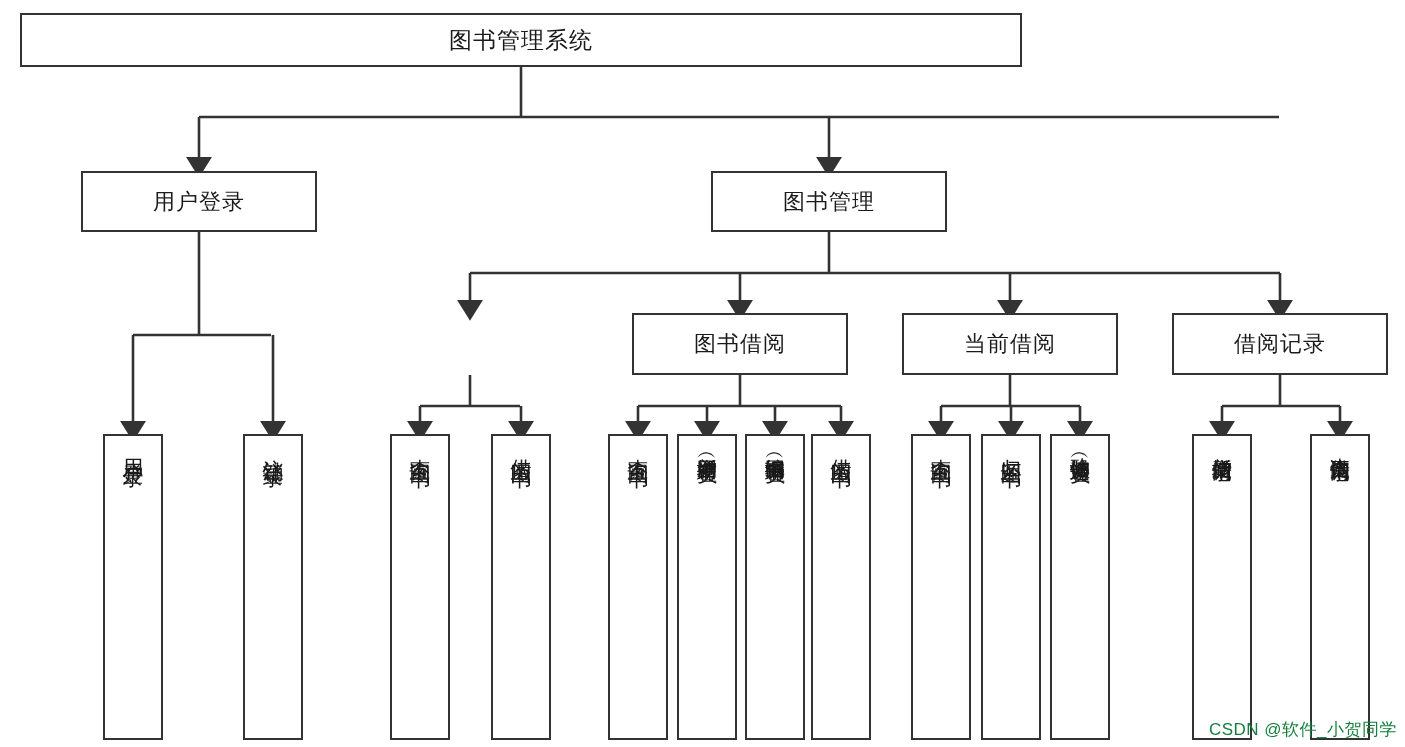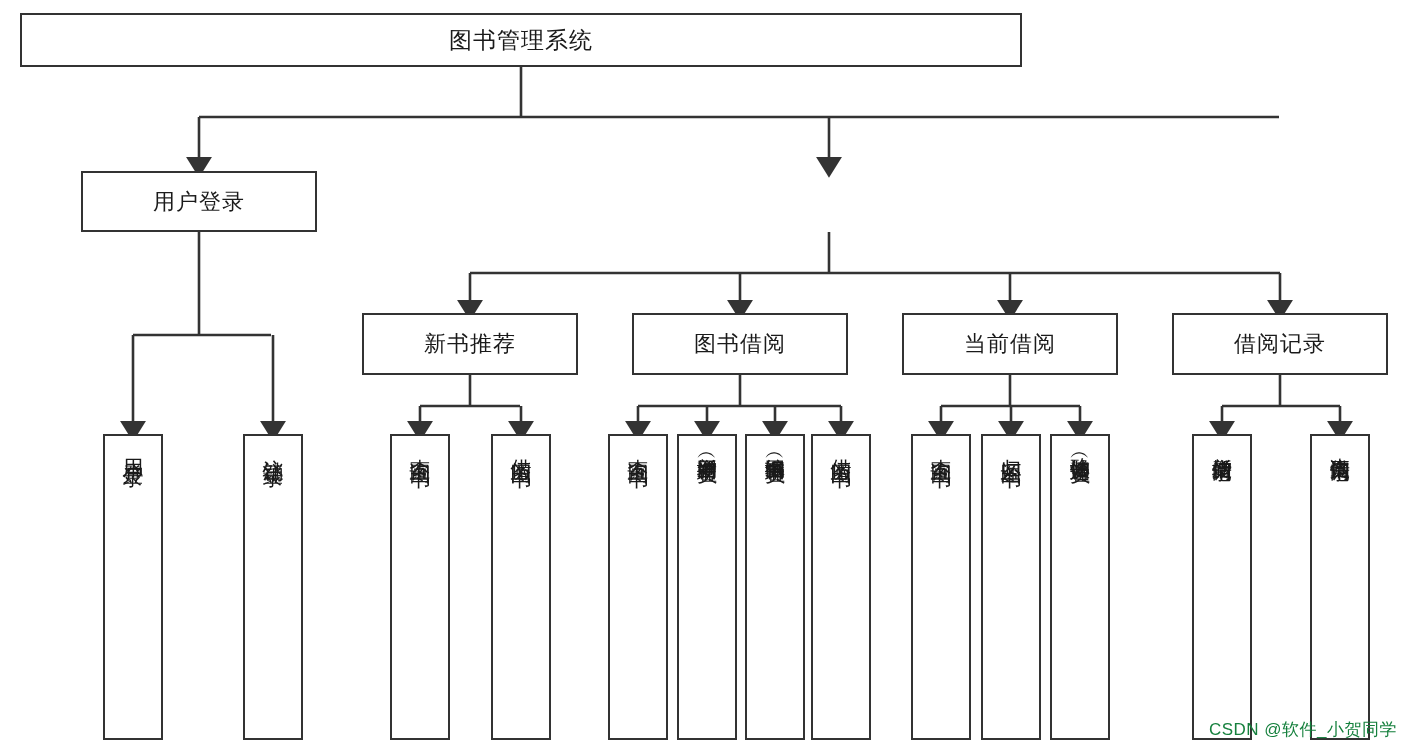--- a/index.html
+++ b/index.html
@@ -132,24 +132,24 @@
     </g>
   </svg>
 
   <div class="node" id="n-root">
     <span class="lbl">图书管理系统</span>
   </div>
 
   <div class="node lvl1" id="n-login">
     <span class="lbl">用户登录</span>
   </div>
-
-  <div class="node lvl2" id="n-newbook">
-    <span class="lbl">新书推荐</span>
-  </div>
+  <div class="node lvl1" id="n-bookmgr">
+    <span class="lbl">图书管理</span>
+  </div>
+
   <div class="node lvl2" id="n-borrow">
     <span class="lbl">图书借阅</span>
   </div>
   <div class="node lvl2" id="n-current">
     <span class="lbl">当前借阅</span>
   </div>
   <div class="node lvl2" id="n-record">
     <span class="lbl">借阅记录</span>
   </div>
 

